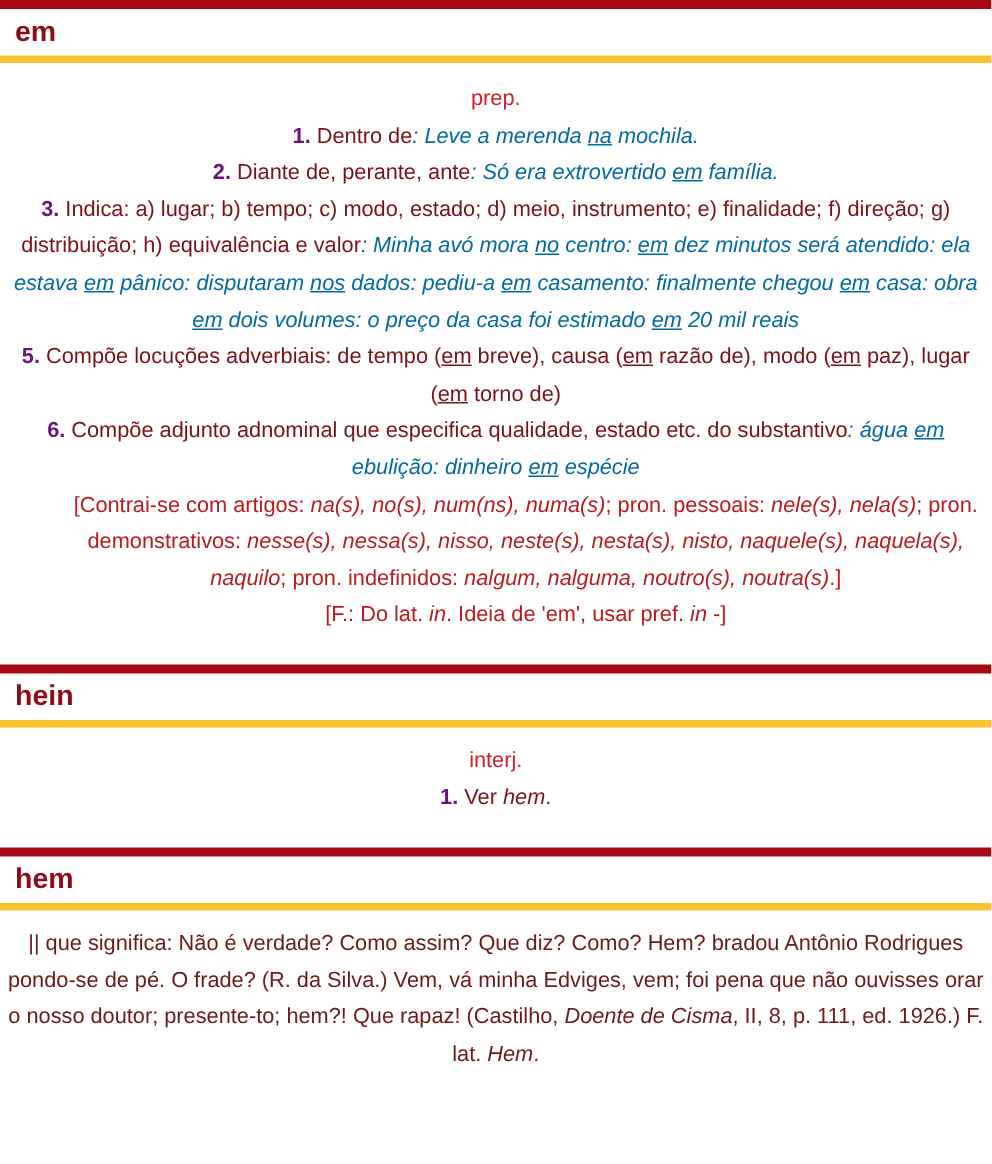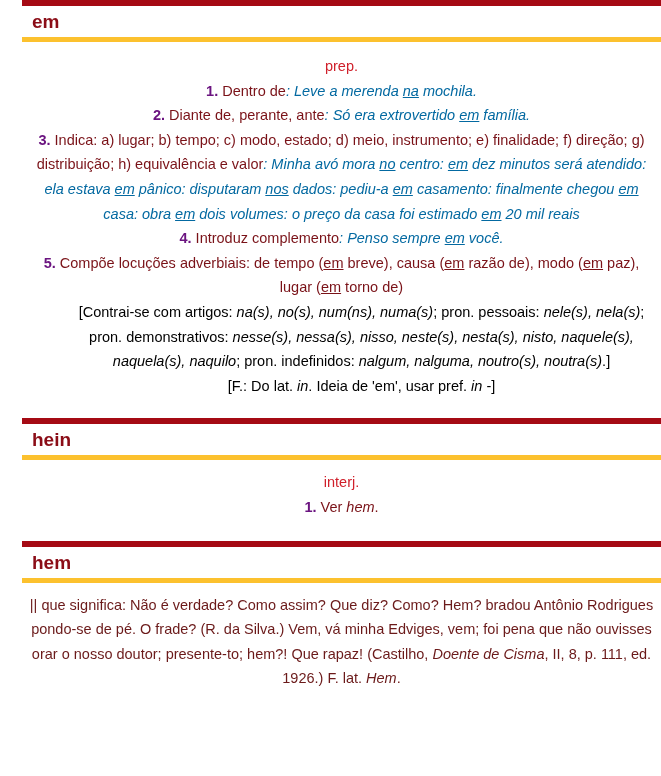--- a/index.html
+++ b/index.html
@@ -1,26 +1,26 @@
 <!DOCTYPE html>
 <html><head>
 <meta charset="utf-8">
 <style>
   html, body { margin:0; padding:0; background:#fff; }
   body { width:661px; height:776px; overflow:hidden; font-family:"Liberation Sans", sans-serif; font-size:14.5px; }
-  .entry { position:relative;margin-left:22px; }
+  .entry { position:relative; }
   .redbar { height:6px; background:#a50a14; }
   .head { height:31px; line-height:31px; padding-left:10px; font-size:19px; font-weight:bold; color:#8b0d17; }
   .yellowbar { height:5px; background:#fcc12e; }
   .body { padding:10px 5px 0 5px; line-height:24.6px; color:#7a1218;text-align:center; }
   .pos { color:#d0202b; }
   .num { color:#6b1480; font-weight:bold; }
   .ex { color:#0369a1; font-style:italic; }
   .u { text-decoration:underline; }
-  .note { color:#000000; padding-left:40px; }
+  .note { color:#b91c1c; padding-left:40px; }
   .note i { font-style:italic; }
   .hem-body { color:#6b1a1a; }
 </style>
 </head>
 <body>
 
 <div class="entry">
   <div class="redbar"></div>
   <div class="head">em</div>
   <div class="yellowbar"></div>
@@ -35,30 +35,30 @@
     <div>
       <span class="num">2.</span>
       <span>Diante de, perante, ante</span><span class="ex"><span>: Só era extrovertido </span><span class="u">em</span><span> família.</span></span>
     </div>
 
     <div>
       <span class="num">3.</span>
       <span>Indica: a) lugar; b) tempo; c) modo, estado; d) meio, instrumento; e) finalidade; f) direção; g) distribuição; h) equivalência e valor</span><span class="ex"><span>: Minha avó mora </span><span class="u">no</span><span> centro: </span><span class="u">em</span><span> dez minutos será atendido: ela estava </span><span class="u">em</span><span> pânico: disputaram </span><span class="u">nos</span><span> dados: pediu-a </span><span class="u">em</span><span> casamento: finalmente chegou </span><span class="u">em</span><span> casa: obra </span><span class="u">em</span><span> dois volumes: o preço da casa foi estimado </span><span class="u">em</span><span> 20 mil reais</span></span>
     </div>
 
-    <div>
-      <span class="num">4.</span>
-      <span>Introduz complemento</span><span class="ex"><span>: Penso sempre </span><span class="u">em</span><span> você.</span></span>
-    </div>
 
     <div>
       <span class="num">5.</span>
       <span><span>Compõe locuções adverbiais: de tempo (</span><span class="u">em</span><span> breve), causa (</span><span class="u">em</span><span> razão de), modo (</span><span class="u">em</span><span> paz), lugar (</span><span class="u">em</span><span> torno de)</span></span>
     </div>
 
+    <div>
+      <span class="num">6.</span>
+      <span>Compõe adjunto adnominal que especifica qualidade, estado etc. do substantivo</span><span class="ex"><span>: água </span><span class="u">em</span><span> ebulição: dinheiro </span><span class="u">em</span><span> espécie</span></span>
+    </div>
 
     <div class="note"><span>[Contrai-se com artigos: </span><i>na(s), no(s), num(ns), numa(s)</i><span>; pron. pessoais: </span><i>nele(s), nela(s)</i><span>; pron. demonstrativos: </span><i>nesse(s), nessa(s), nisso, neste(s), nesta(s), nisto, naquele(s), naquela(s), naquilo</i><span>; pron. indefinidos: </span><i>nalgum, nalguma, noutro(s), noutra(s)</i><span>.]</span></div>
 
     <div class="note"><span>[F.: Do lat. </span><i>in</i><span>. Ideia de 'em', usar pref. </span><i>in</i><span> -]</span></div>
   </div>
 </div>
 
 <div class="entry" style="margin-top:20px;">
   <div class="redbar"></div>
   <div class="head">hein</div>

